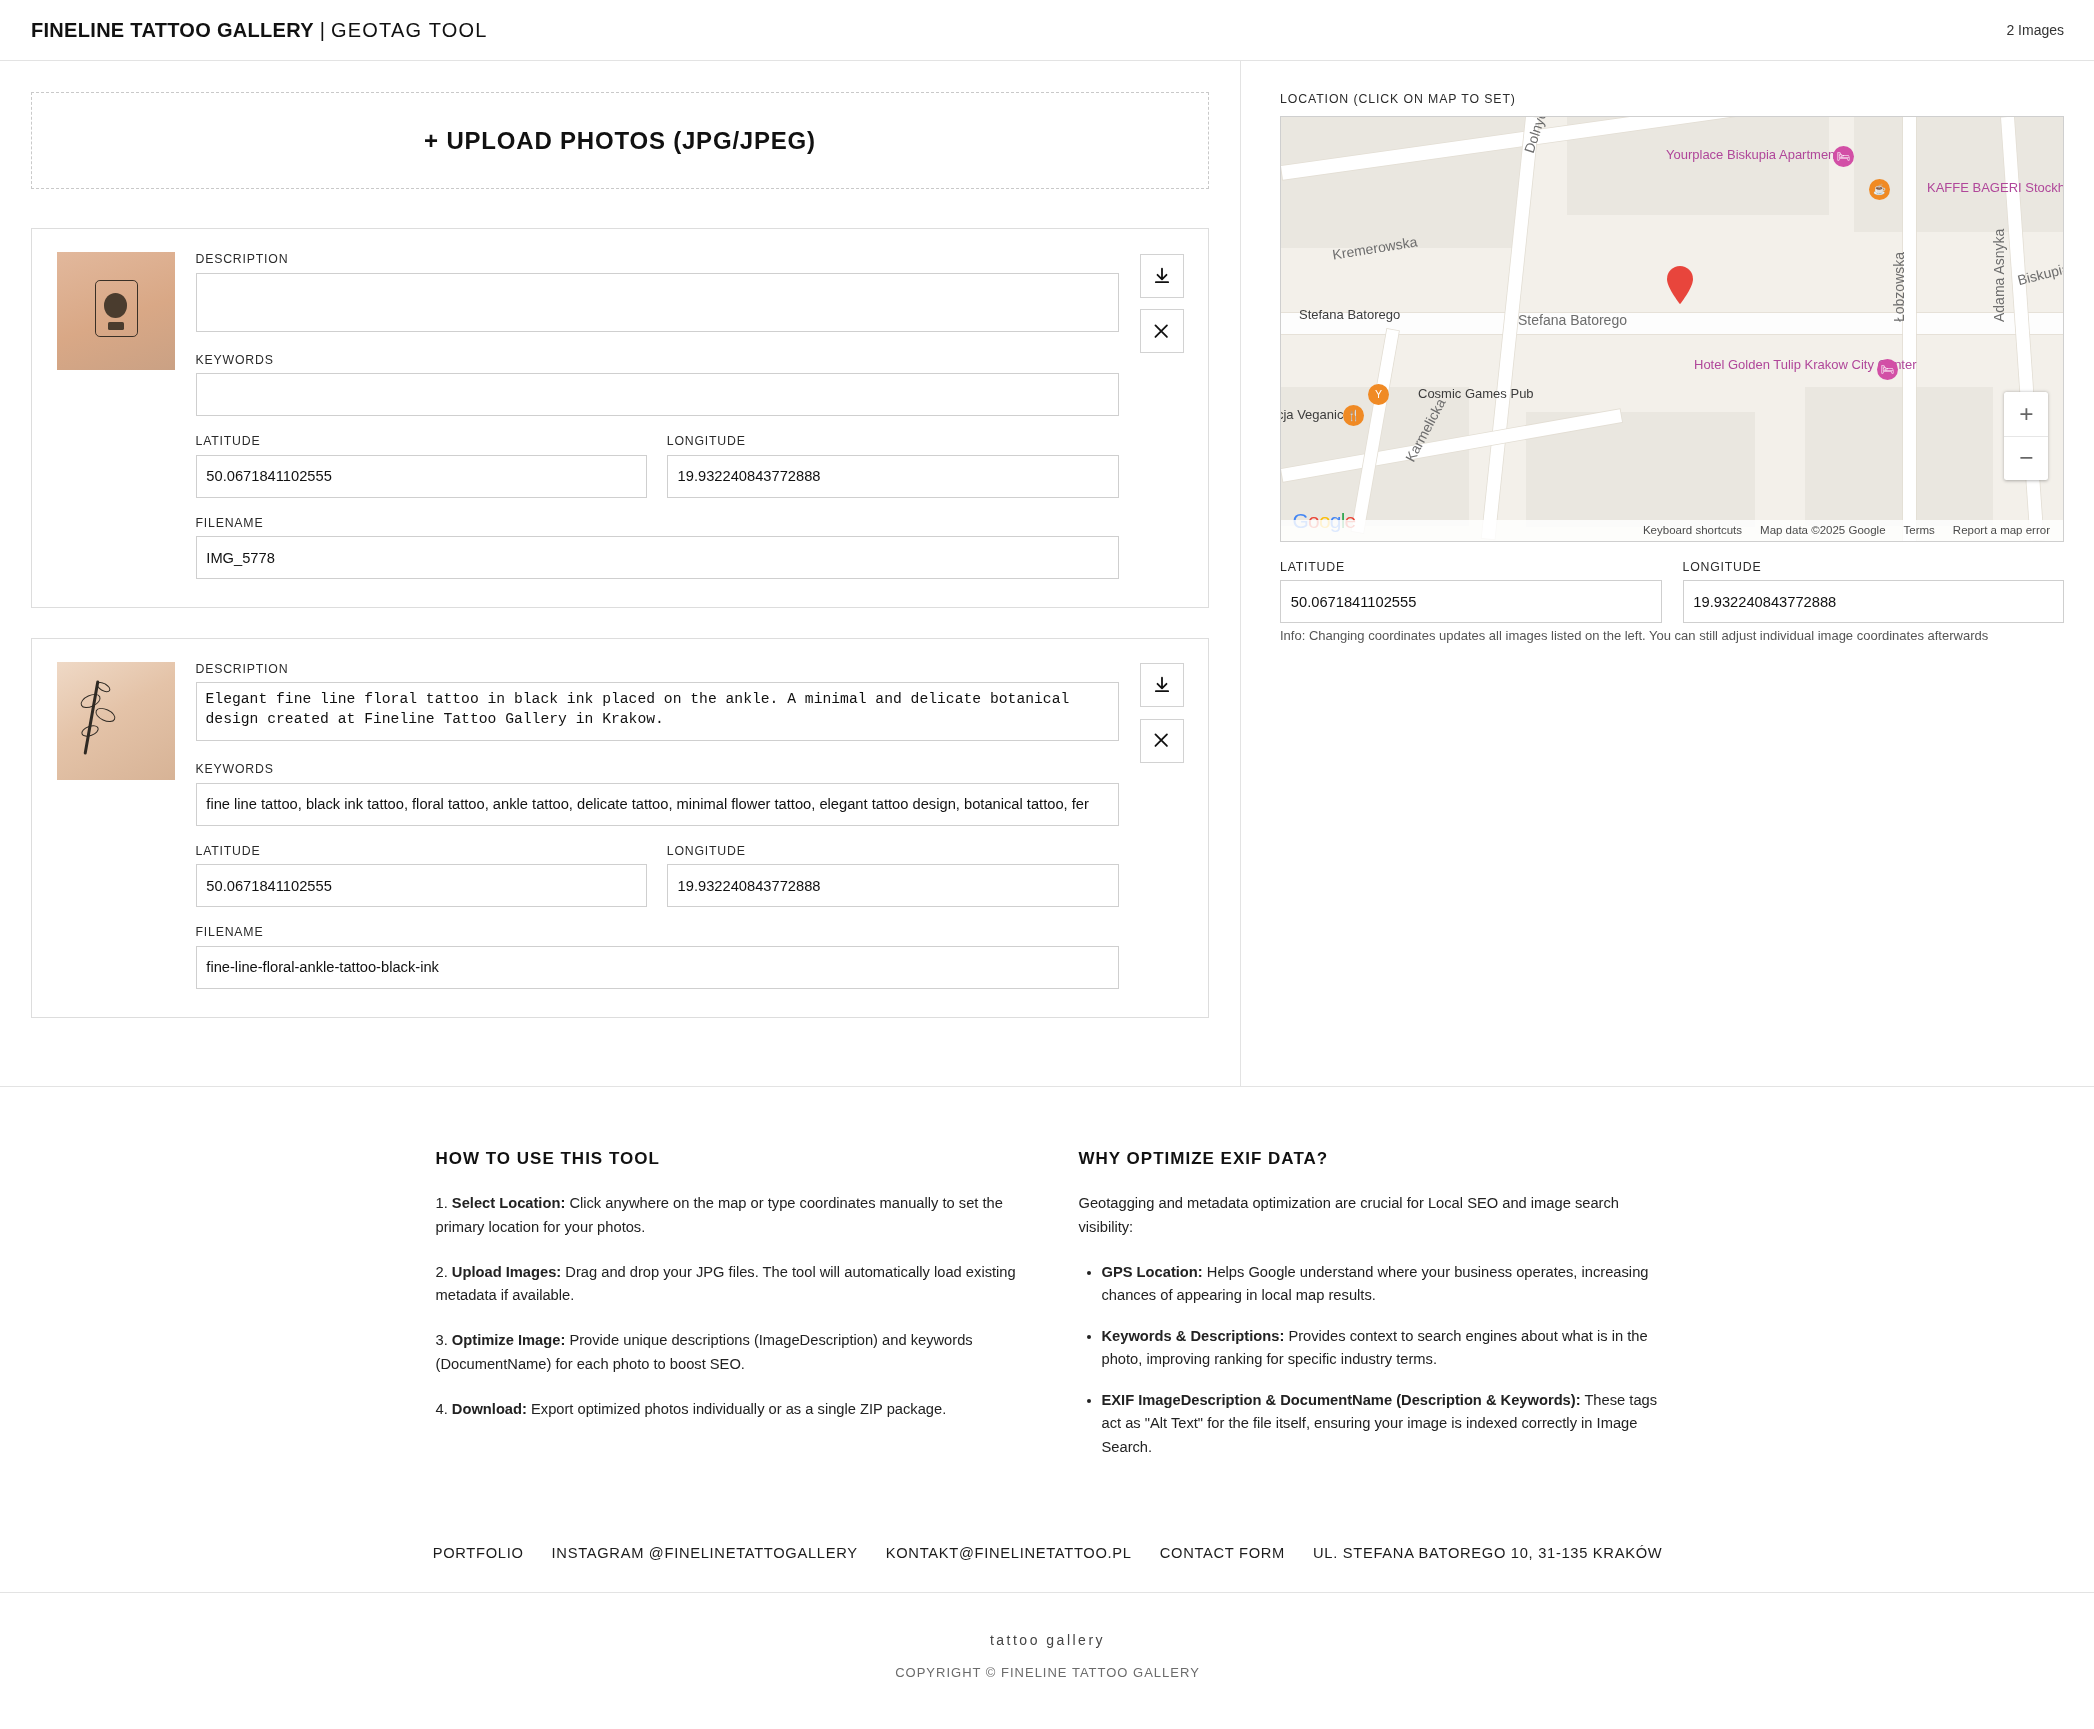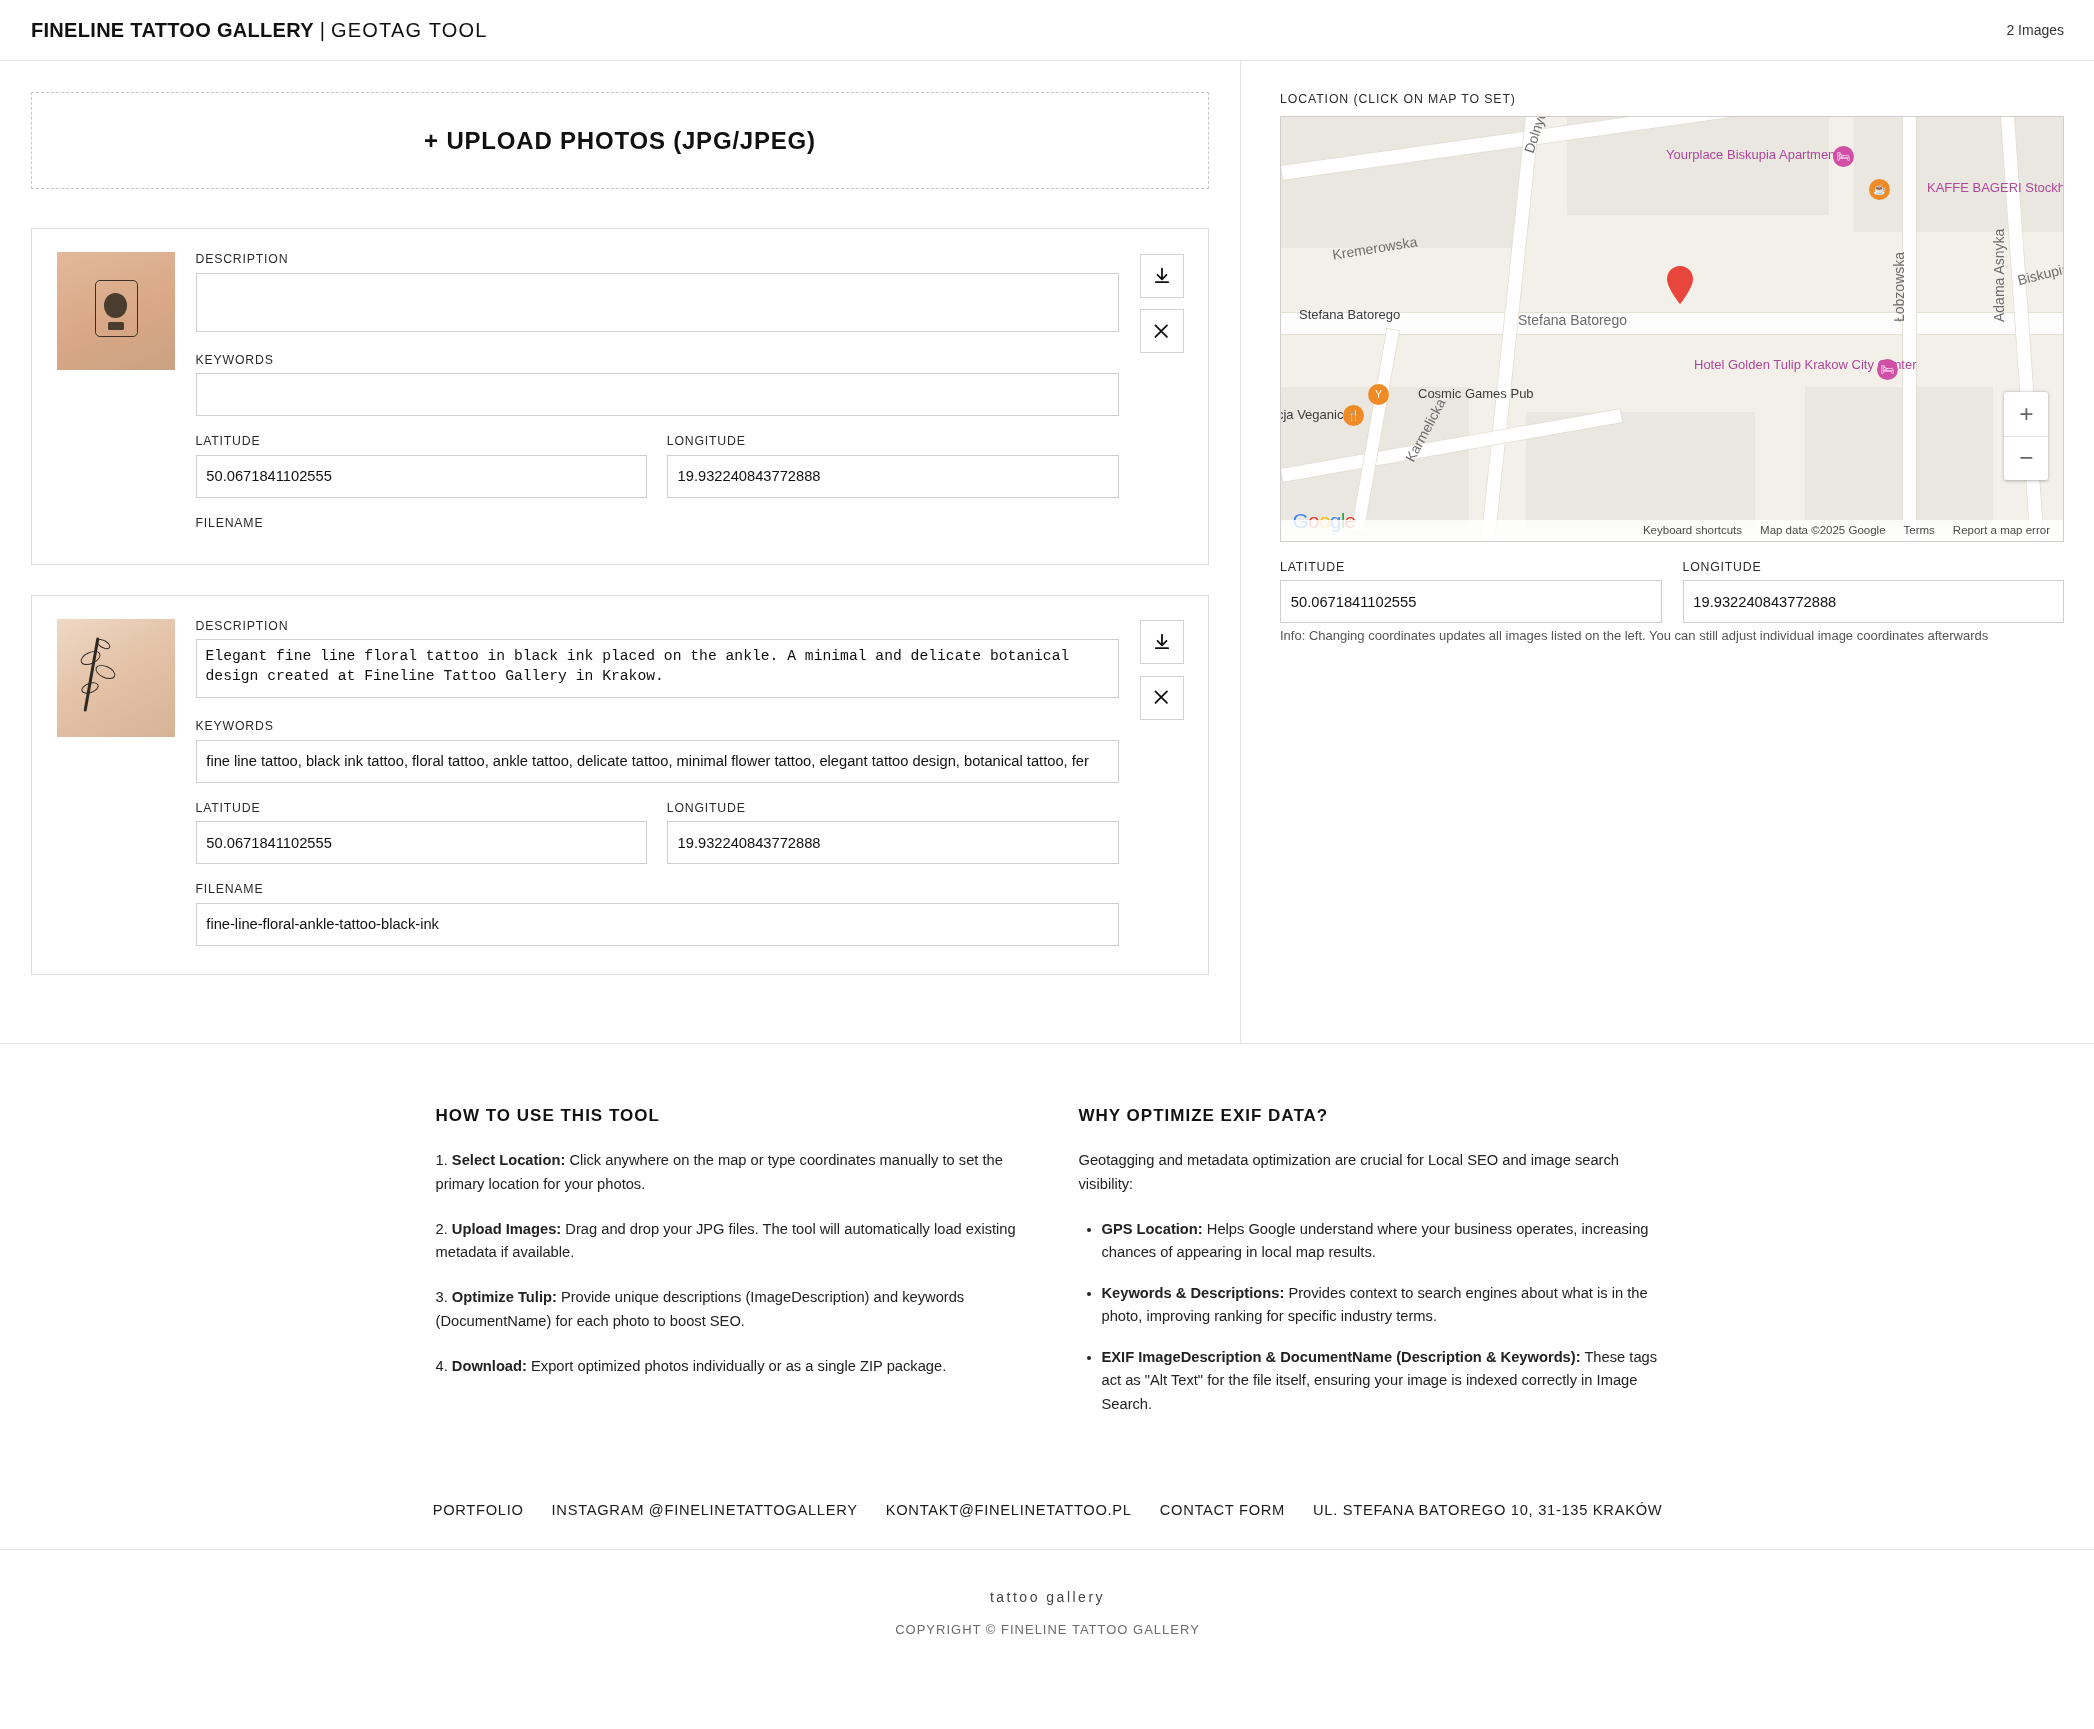--- a/index.html
+++ b/index.html
@@ -368,20 +368,21 @@
             <div class="field-label">LATITUDE</div>
             <input class="input" value="50.0671841102555" style="">
           </div>
           <div>
             <div class="field-label">LONGITUDE</div>
             <input class="input" value="19.932240843772888" style="">
           </div>
         </div>
 
         <div class="field-label">FILENAME</div>
+        <input class="input" style="margin-bottom: 0px;" value="IMG_5778">
       </div>
       <div class="card-actions">
         <div class="icon-btn">
           <span>
             <svg width="18" height="18" viewBox="0 0 22 22">
                 <path d="M11 2 v12 M5.5 9.5 L11 15 L16.5 9.5" stroke="#111" stroke-width="2.2" fill="none" stroke-linecap="round" stroke-linejoin="round"></path>
                 <path d="M3.5 18.5 h15" stroke="#111" stroke-width="2.2" stroke-linecap="round"></path>
               </svg>
           </span>
         </div>
@@ -535,21 +536,21 @@
     <p>
       <span>1.</span>
       <span class="b">Select Location:</span><span> Click anywhere on the map or type coordinates manually to set the primary location for your photos.</span>
     </p>
     <p>
       <span>2.</span>
       <span class="b">Upload Images:</span><span> Drag and drop your JPG files. The tool will automatically load existing metadata if available.</span>
     </p>
     <p>
       <span>3.</span>
-      <span class="b">Optimize Tulip:</span><span> Provide unique descriptions (ImageDescription) and keywords (DocumentName) for each photo to boost SEO.</span>
+      <span class="b">Optimize Image:</span><span> Provide unique descriptions (ImageDescription) and keywords (DocumentName) for each photo to boost SEO.</span>
     </p>
     <p>
       <span>4.</span>
       <span class="b">Download:</span><span> Export optimized photos individually or as a single ZIP package.</span>
     </p>
   </div>
 
   <div class="info-col">
     <h3>WHY OPTIMIZE EXIF DATA?</h3>
     <p>Geotagging and metadata optimization are crucial for Local SEO and image search visibility:</p>

